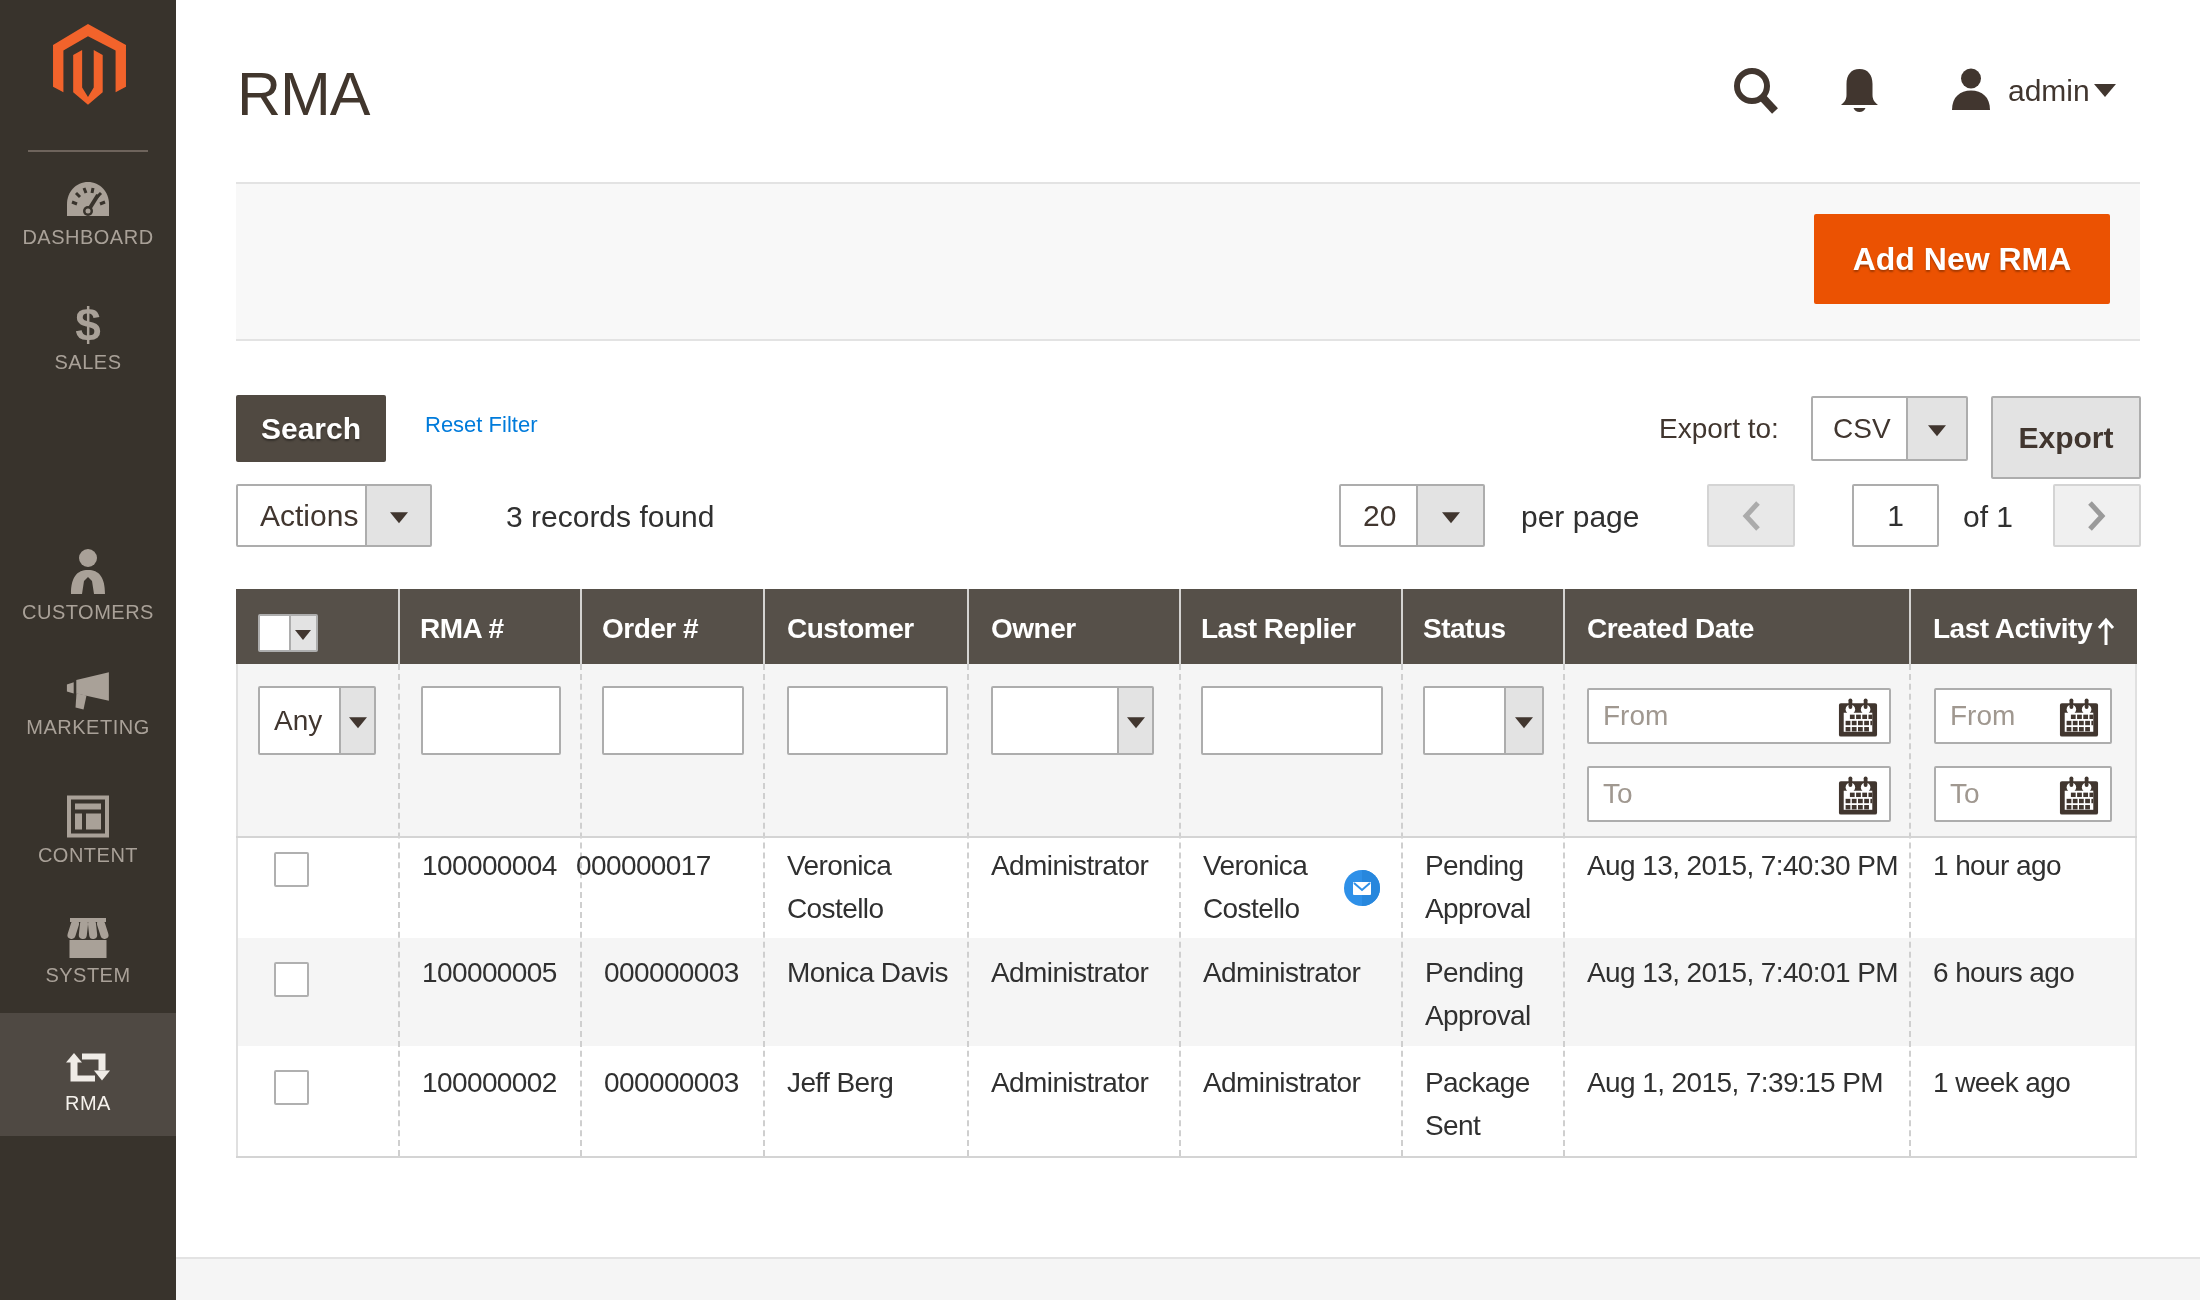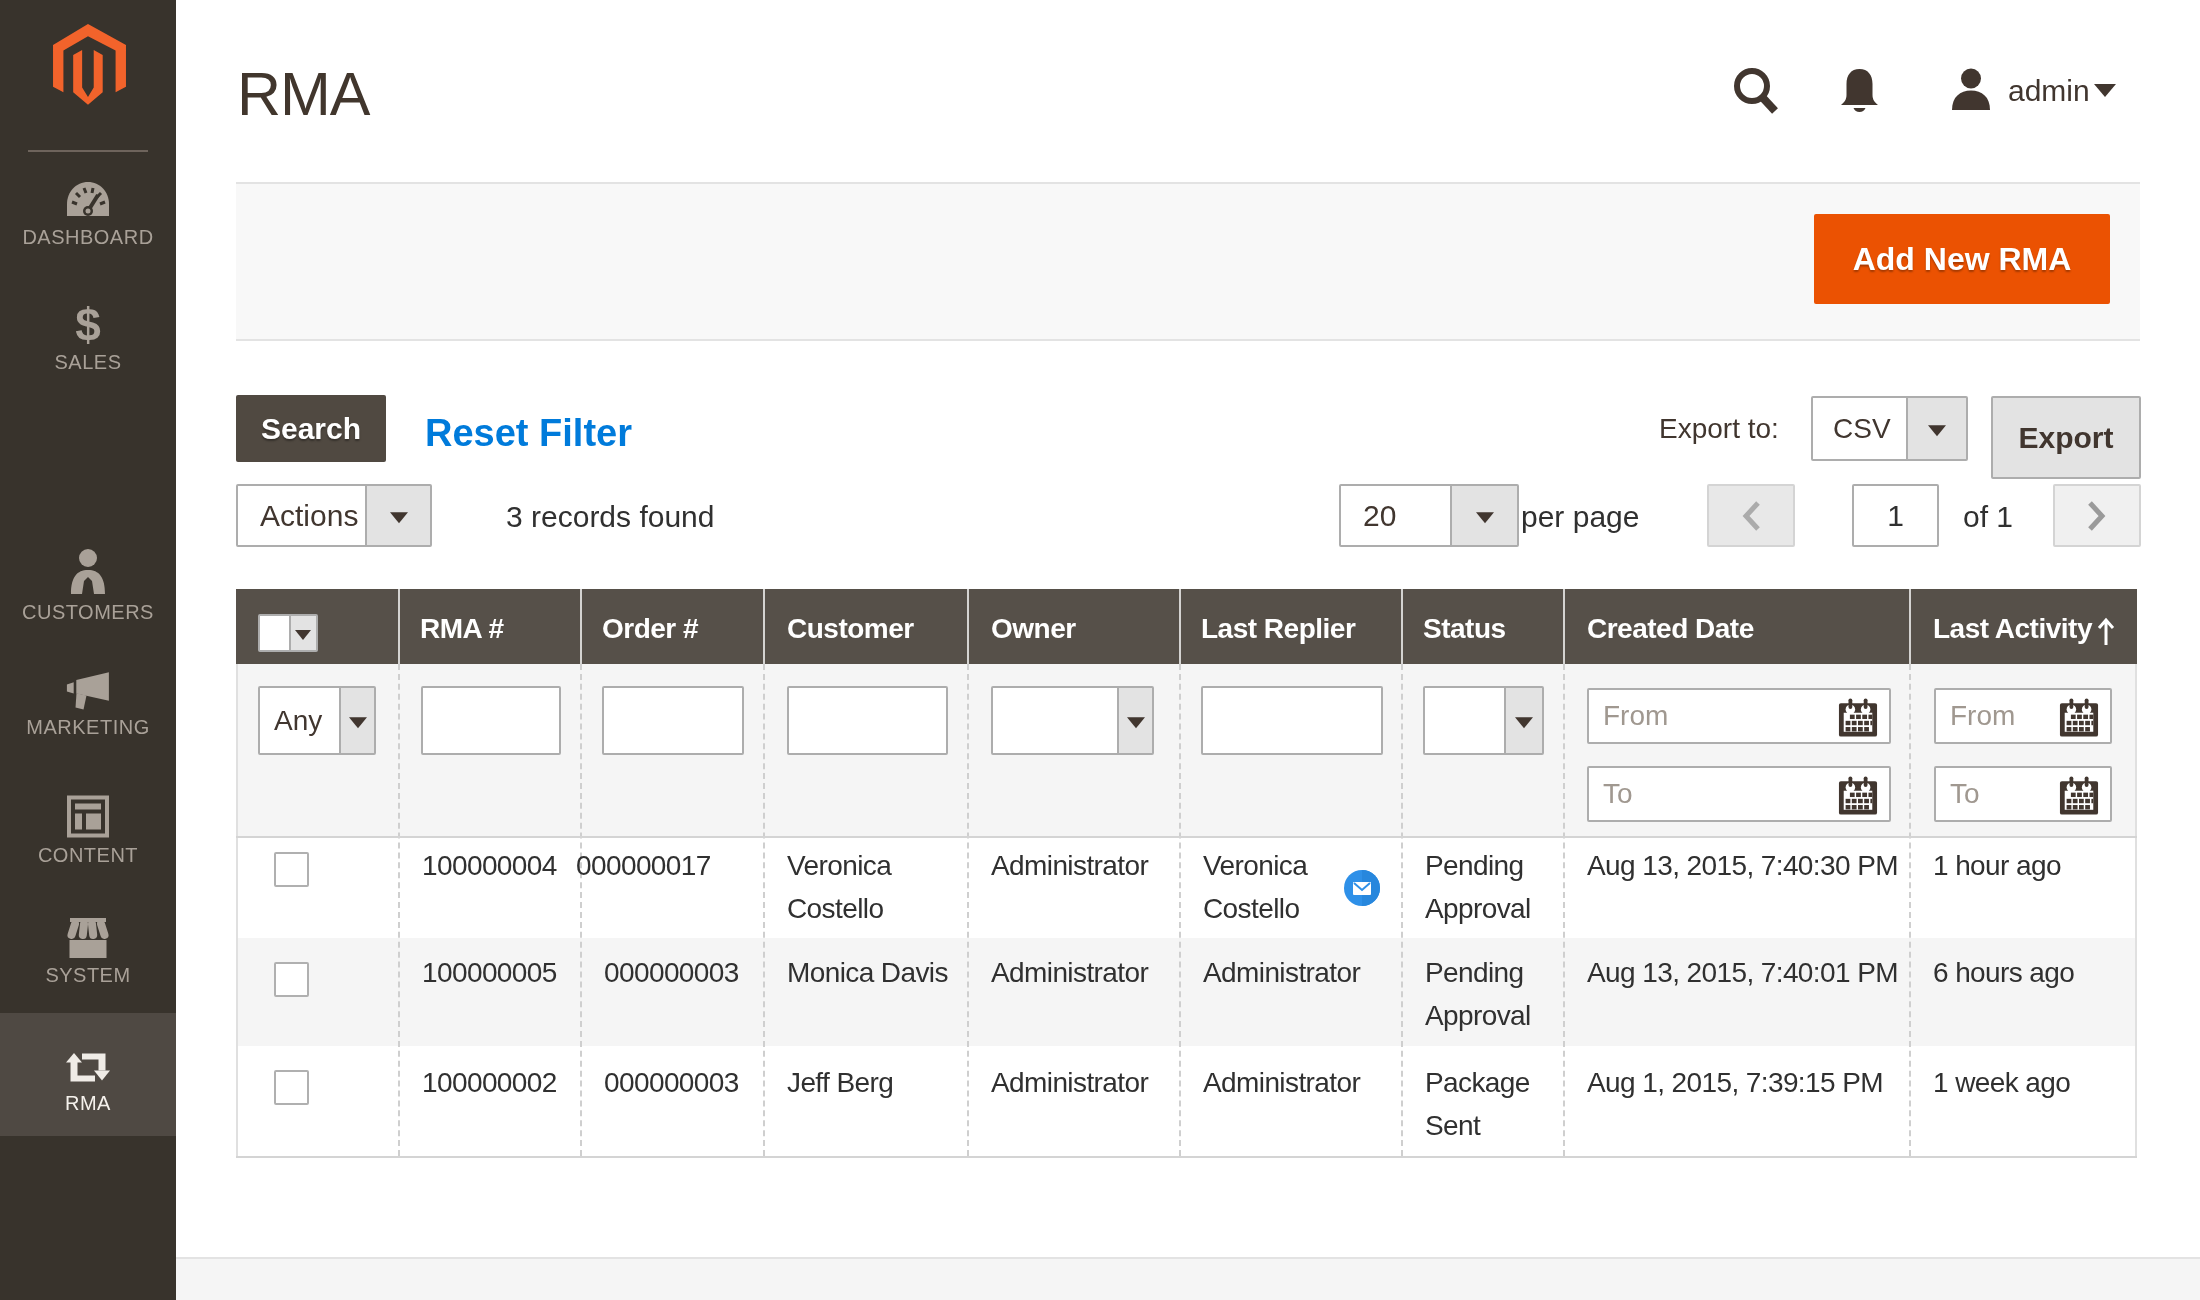--- a/index.html
+++ b/index.html
@@ -125,34 +125,34 @@
       <circle cx="21" cy="10.5" r="10" fill="#41362f"></circle>
       <path fill="#41362f" d="M2,42 C2,29 10,22.5 21,22.5 C32,22.5 40,29 40,42 Z"></path>
     </svg>
     <div class="abs" style="left:2008px;top:74px;font-size:30px;color:#41362f">admin</div>
     <div class="abs" style="left:2094px;top:84px;width:0;height:0;border:11px solid transparent;border-top:13px solid #41362f"></div>
 
     <div class="abs" style="left:236px;top:182px;width:1904px;height:159px;background:#f8f8f8;border-top:2px solid #e3e3e3;border-bottom:2px solid #e3e3e3"></div>
     <div class="btn" style="left:1814px;top:214px;width:296px;height:90px;background:#eb5202;color:#fff;text-shadow:0 2px 2px rgba(0,0,0,.3);font-size:32px">Add New RMA</div>
 
     <div class="btn" style="left:236px;top:395px;width:150px;height:67px;background:#504941;color:#fff;text-shadow:0 2px 2px rgba(0,0,0,.35)">Search</div>
-    <div class="abs" style="left:425px;top:412px;font-size:38px;font-weight:bold;color:#007bdb">Reset Filter</div>
+    <div class="abs" style="left:425px;top:412px;font-size:22px;font-weight:normal;color:#007bdb">Reset Filter</div>
     <div class="t28" style="left:1659px;top:413px;color:#41362f">Export to:</div>
     <div class="sel" style="left:1811px;top:396px;width:157px;height:65px">
         <span class="tx" style="left:20px">CSV</span>
         <i class="arr" style="width:60px"></i>
       </div>
     <div class="btn" style="left:1991px;top:396px;width:150px;height:83px;background:#e3e3e3;border:2px solid #adadad;color:#41362f">Export</div>
 
     <div class="sel" style="left:236px;top:484px;width:196px;height:63px">
         <span class="tx" style="left:22px;font-size:30px">Actions</span>
         <i class="arr" style="width:65px"></i>
       </div>
     <div class="t30" style="left:506px;top:500px">3 records found</div>
-    <div class="sel" style="left:1339px;top:484px;width:180px;height:63px">
+    <div class="sel" style="left:1339px;top:484px;width:146px;height:63px">
         <span class="tx" style="left:22px;font-size:30px">20</span>
         <i class="arr" style="width:67px"></i>
       </div>
     <div class="t30" style="left:1521px;top:500px">per page</div>
     <div class="abs" style="left:1707px;top:484px;width:88px;height:63px;background:#e8e8e8;border:2px solid #d4d4d4;border-radius:2px">
       <svg style="position:absolute;left:50%;top:50%;transform:translate(-50%,-50%)" width="20" height="32" viewBox="0 0 20 32">
           <path d="M17,3 L5,16 L17,29" fill="none" stroke="#ababab" stroke-width="5"></path>
         </svg>
     </div>
     <div class="inp" style="left:1852px;top:484px;width:87px;height:63px">

